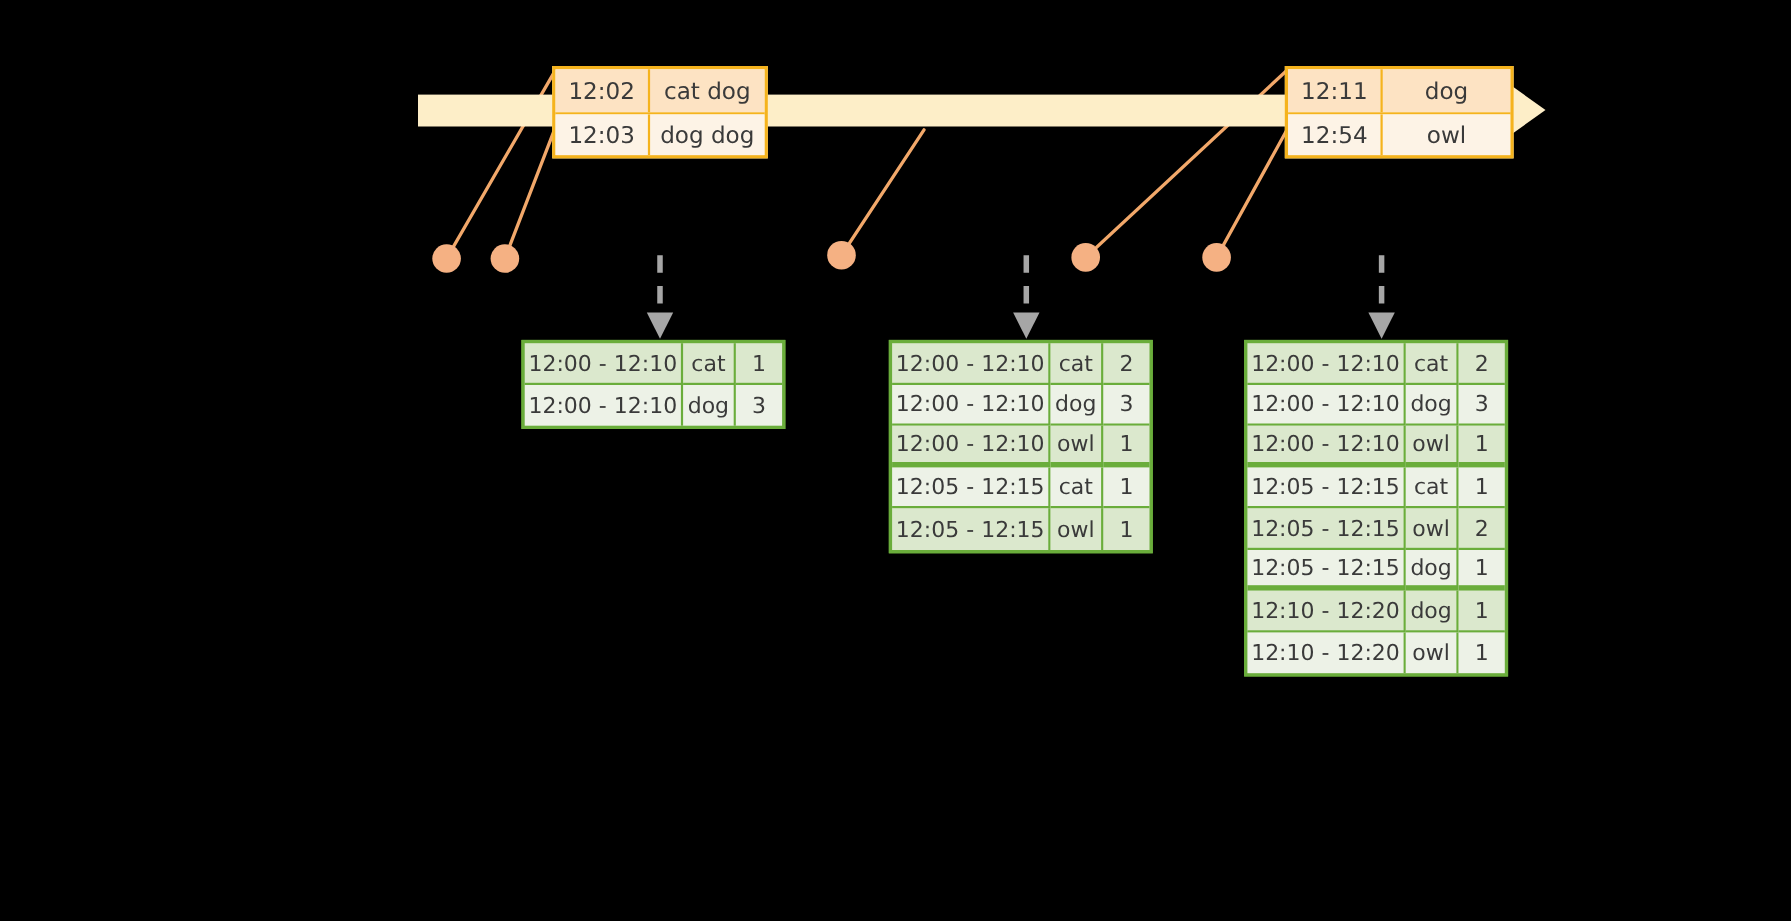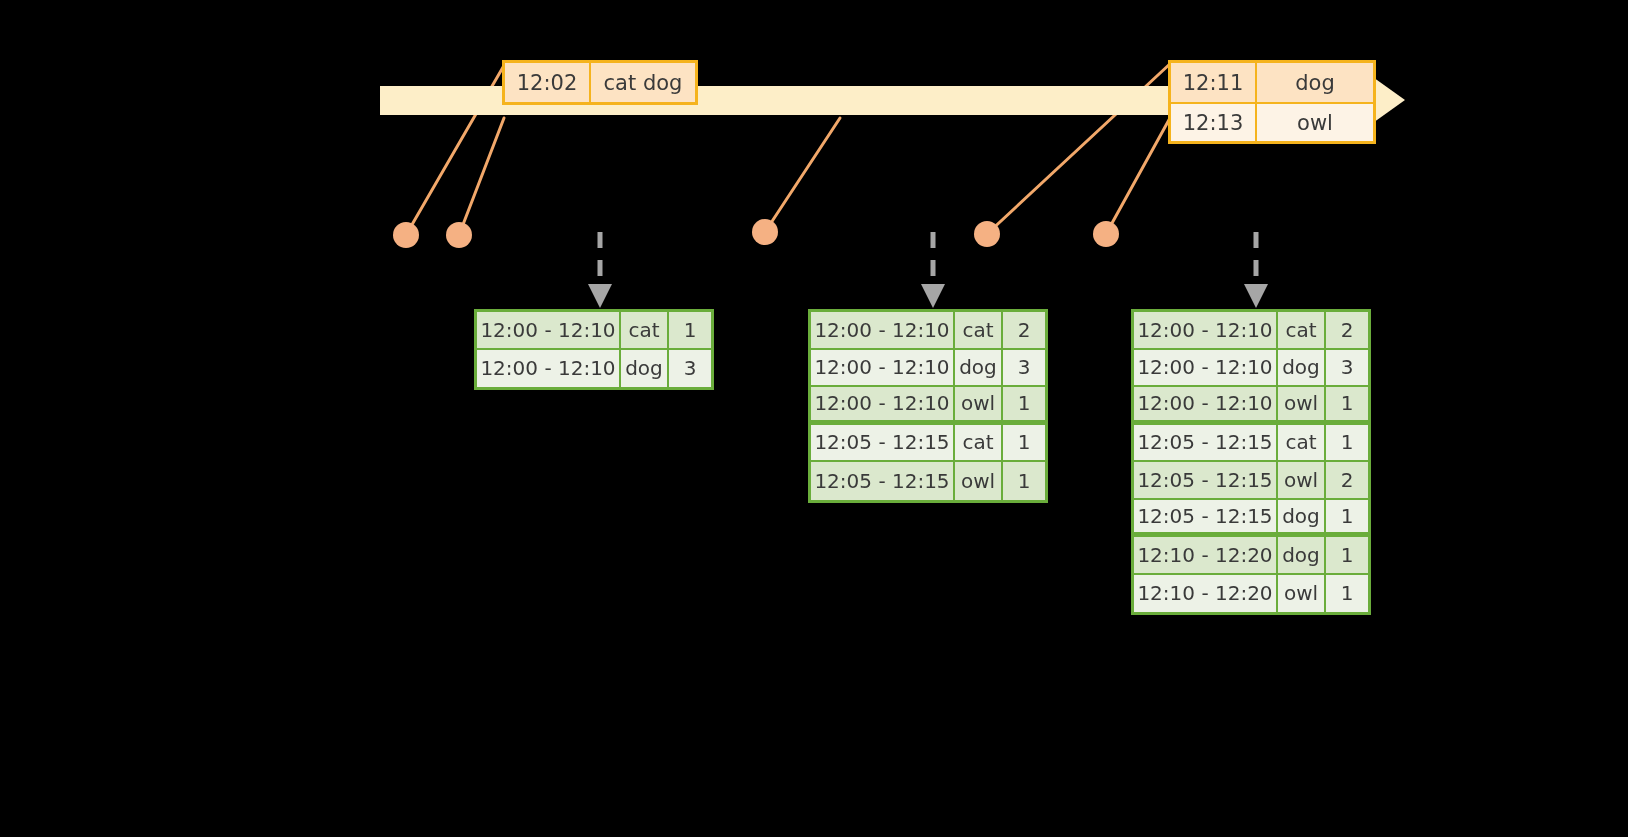--- a/index.html
+++ b/index.html
@@ -144,30 +144,34 @@
   </svg>
 
   <div class="timeline-bar"></div>
   <div class="timeline-head"></div>
 
   <div class="ev-group" id="ev-a">
     <div class="ev-row shade">
       <div class="ev-cell time">12:02</div>
       <div class="ev-cell words">cat dog</div>
     </div>
+    <div class="ev-row light">
+      <div class="ev-cell time">12:03</div>
+      <div class="ev-cell words">dog dog</div>
+    </div>
   </div>
 
 
   <div class="ev-group" id="ev-c">
     <div class="ev-row shade">
       <div class="ev-cell time">12:11</div>
       <div class="ev-cell words">dog</div>
     </div>
     <div class="ev-row light">
-      <div class="ev-cell time">12:13</div>
+      <div class="ev-cell time">12:54</div>
       <div class="ev-cell words">owl</div>
     </div>
   </div>
 
   <div class="agg-table" id="agg1">
       <div class="agg-row dark">
         <div class="agg-cell win">12:00 - 12:10</div>
         <div class="agg-cell key">cat</div>
         <div class="agg-cell val">1</div>
       </div>

